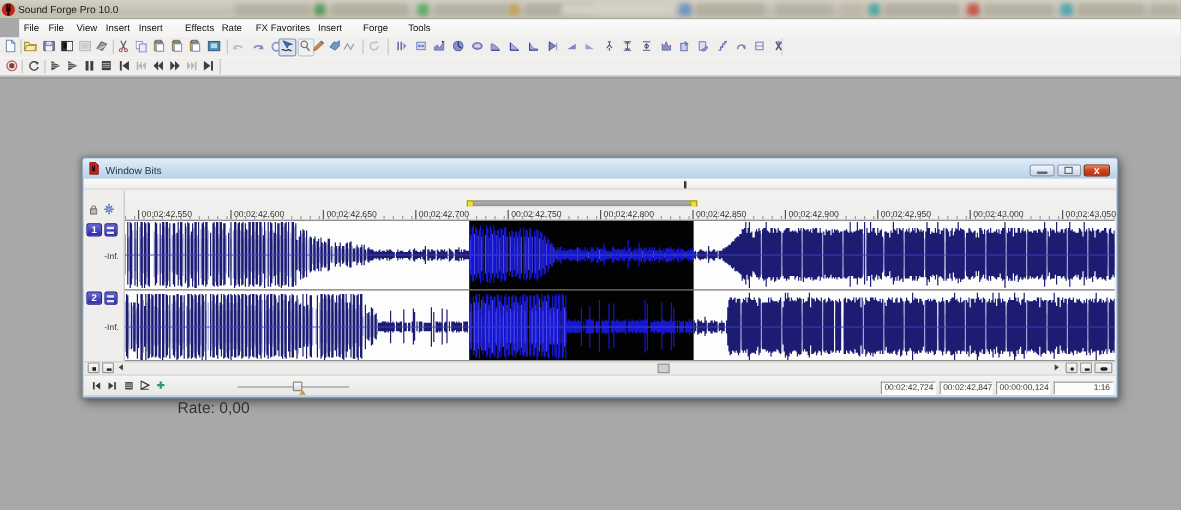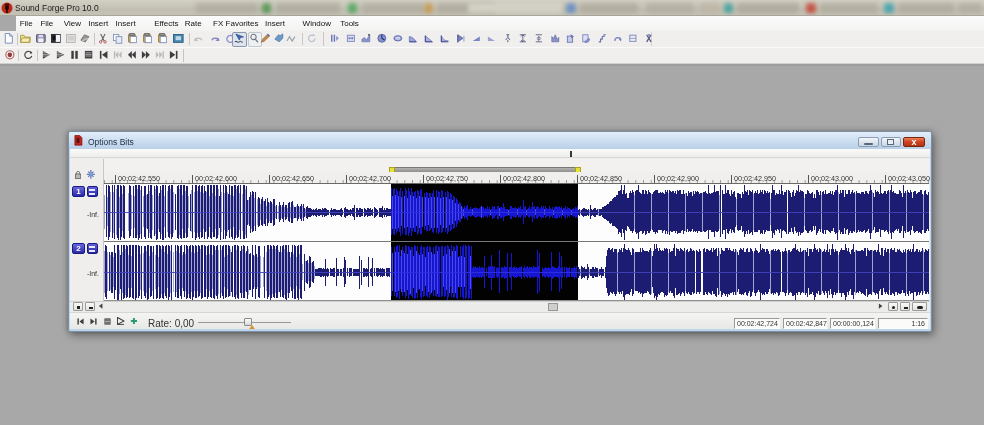--- a/index.html
+++ b/index.html
@@ -37,21 +37,21 @@
 <div class="abs" style="left:16px;top:16px;width:984px;height:30px;background:linear-gradient(#fbfbfb,#ebebea);border-bottom:1px solid #d6d6d4">
 <div class="menuitem" style="left:3.7px">File</div>
 <div class="menuitem" style="left:24.4px">File</div>
 <div class="menuitem" style="left:47.8px">View</div>
 <div class="menuitem" style="left:72.2px">Insert</div>
 <div class="menuitem" style="left:99.6px">Insert</div>
 <div class="menuitem" style="left:138.2px">Effects</div>
 <div class="menuitem" style="left:168.7px">Rate</div>
 <div class="menuitem" style="left:197.1px">FX Favorites</div>
 <div class="menuitem" style="left:249px">Insert</div>
-<div class="menuitem" style="left:286.6px">Window</div>
+<div class="menuitem" style="left:286.6px">Forge</div>
 <div class="menuitem" style="left:324.2px">Tools</div>
 </div>
 <div class="abs" style="left:0;top:31px;width:984px;height:16px;background:#f0efee"></div>
 <div class="abs" style="left:0;top:47px;width:984px;height:16px;background:#f0efee;border-top:1px solid #fafafa"></div>
 <div class="abs" style="left:651px;top:32px;width:1px;height:14px;background:#d0d0ce"></div>
 <div class="abs" style="left:183px;top:49px;width:1px;height:13px;background:#c4c4c2"></div>
 <div class="abs" style="left:323px;top:32px;width:1px;height:14px;background:#c8c8c6"></div>
 <div class="abs" style="left:0;top:63px;width:984px;height:1px;background:#cfcfcd"></div>
 <div class="abs" style="left:0;top:64px;width:984px;height:2px;background:#9d9d9c"></div>
 <svg class="abs" style="left:4px;top:33px" width="9.7" height="10.6" viewBox="0 0 11 12">
@@ -274,21 +274,21 @@
     <path d="M1 1v9l6.2-4.5z" fill="#3e3e40"></path>
     <rect x="7.8" y="1" width="1.8" height="9" fill="#3e3e40"></rect>
   </svg>
 <div class="abs" style="left:0;top:66px;width:984px;height:359px;background:#a9a8a8"></div>
 <div class="abs" style="left:68px;top:131px;width:864px;height:201px;background:#bdd4ea;border:1px solid #7d8fa3;border-radius:2px;box-shadow:2px 3px 8px rgba(40,40,40,.55), -1px 0 4px rgba(60,60,60,.3)"></div>
 <div class="abs" style="left:69px;top:132px;width:862px;height:17px;border-radius:2px 2px 0 0;background:linear-gradient(#e3eefa,#cfe0f1 45%,#b9d0e7)"></div>
 <svg class="abs" style="left:74px;top:135px" width="8.8" height="10.6" viewBox="0 0 10 12">
     <path d="M1 .5h5.5L9 3v8.5H1z" fill="#c22420" stroke="#7a1210" stroke-width=".8"></path>
     <path d="M3.5 3v6M5.5 3v6M4.5 5v4" stroke="#30100e" stroke-width="1"></path>
   </svg>
-<div class="abs" style="left:88px;top:137px;font-size:8.5px;color:#253449">Options Bits</div>
+<div class="abs" style="left:88px;top:137px;font-size:8.5px;color:#253449">Window Bits</div>
 <div class="abs" style="left:858px;top:137px;width:21px;height:10px;background:linear-gradient(#f2f6fa,#c8d6e4);border:1px solid #8a9cb0;border-radius:2px"></div>
 <div class="abs" style="left:864px;top:143px;width:9px;height:2px;background:#58687a;border-radius:1px"></div>
 <div class="abs" style="left:881px;top:137px;width:20px;height:10px;background:linear-gradient(#f2f6fa,#c8d6e4);border:1px solid #8a9cb0;border-radius:2px"></div>
 <div class="abs" style="left:887px;top:139px;width:7px;height:6px;border:1.5px solid #58687a;background:#e8eef4"></div>
 <div class="abs" style="left:903px;top:137px;width:22px;height:10px;background:linear-gradient(#e8845c,#cf4422 45%,#b03414);border:1px solid #7c2408;border-radius:2px"></div>
 <div class="abs" style="left:908px;top:137.5px;width:12px;height:9px;color:#fff;font-size:9px;font-weight:bold;line-height:9px;text-align:center">x</div>
 <div class="abs" style="left:70px;top:149px;width:860px;height:180px;background:#efeeec"></div>
 <div class="abs" style="left:70px;top:149px;width:860px;height:9px;background:linear-gradient(#fafaf9,#ededeb);border-bottom:1px solid #d8d8d6"></div>
 <div class="abs" style="left:570px;top:151px;width:2px;height:6px;background:#30383f"></div>
 <div class="abs" style="left:70px;top:159px;width:860px;height:13px;background:#f2f1ef"></div>
@@ -379,21 +379,21 @@
     <rect x=".5" y=".5" width="7" height="7" fill="#3c3c3e"></rect>
     <path d="M1 2.3h6M1 4h6M1 5.7h6" stroke="#eee" stroke-width=".7"></path>
   </svg>
 <svg class="abs" style="left:117px;top:317px" width="7.9" height="7.9" viewBox="0 0 9 9">
     <path d="M.5 .5v8l7.5-4z" fill="none" stroke="#3c3c3e" stroke-width="1.2"></path>
     <path d="M1 8.5h7" stroke="#3c3c3e"></path>
   </svg>
 <svg class="abs" style="left:130px;top:317px" width="7.9" height="7.9" viewBox="0 0 9 9">
     <path d="M4.5 1v7M1 4.5h7" stroke="#2a9a72" stroke-width="2.2"></path>
   </svg>
-<div class="abs" style="left:148px;top:318px;font-size:10px;color:#333">Rate: 0,00</div>
+<div class="abs" style="left:148px;top:332px;font-size:13px;color:#333">Rate: 0,00</div>
 <div class="abs" style="left:198px;top:321.5px;width:93px;height:1px;background:#9a9a98"></div>
 <div class="abs" style="left:244px;top:318px;width:8px;height:8px;background:linear-gradient(#fbfbfa,#d8d8d6);border:1px solid #8a8a88;border-radius:1px"></div>
 <svg class="abs" style="left:249px;top:325px" width="6.2" height="4.4" viewBox="0 0 7 5">
     <path d="M3.5 0L7 5H0z" fill="#d89030"></path>
   </svg>
 <div class="abs" style="left:734px;top:317.5px;width:46px;height:11px;background:#fbfbfa;border:1px solid;border-color:#9a9a98 #fff #fff #9a9a98;font-size:7px;color:#333;text-align:center;line-height:10px;padding:0 2px">00:02:42,724</div>
 <div class="abs" style="left:783px;top:317.5px;width:44px;height:11px;background:#fbfbfa;border:1px solid;border-color:#9a9a98 #fff #fff #9a9a98;font-size:7px;color:#333;text-align:center;line-height:10px;padding:0 2px">00:02:42,847</div>
 <div class="abs" style="left:830px;top:317.5px;width:45px;height:11px;background:#fbfbfa;border:1px solid;border-color:#9a9a98 #fff #fff #9a9a98;font-size:7px;color:#333;text-align:center;line-height:10px;padding:0 2px">00:00:00,124</div>
 <div class="abs" style="left:878px;top:317.5px;width:50px;height:11px;background:#fbfbfa;border:1px solid;border-color:#9a9a98 #fff #fff #9a9a98;font-size:7px;color:#333;text-align:right;line-height:10px;padding:0 2px">1:16</div>
 </body></html>

